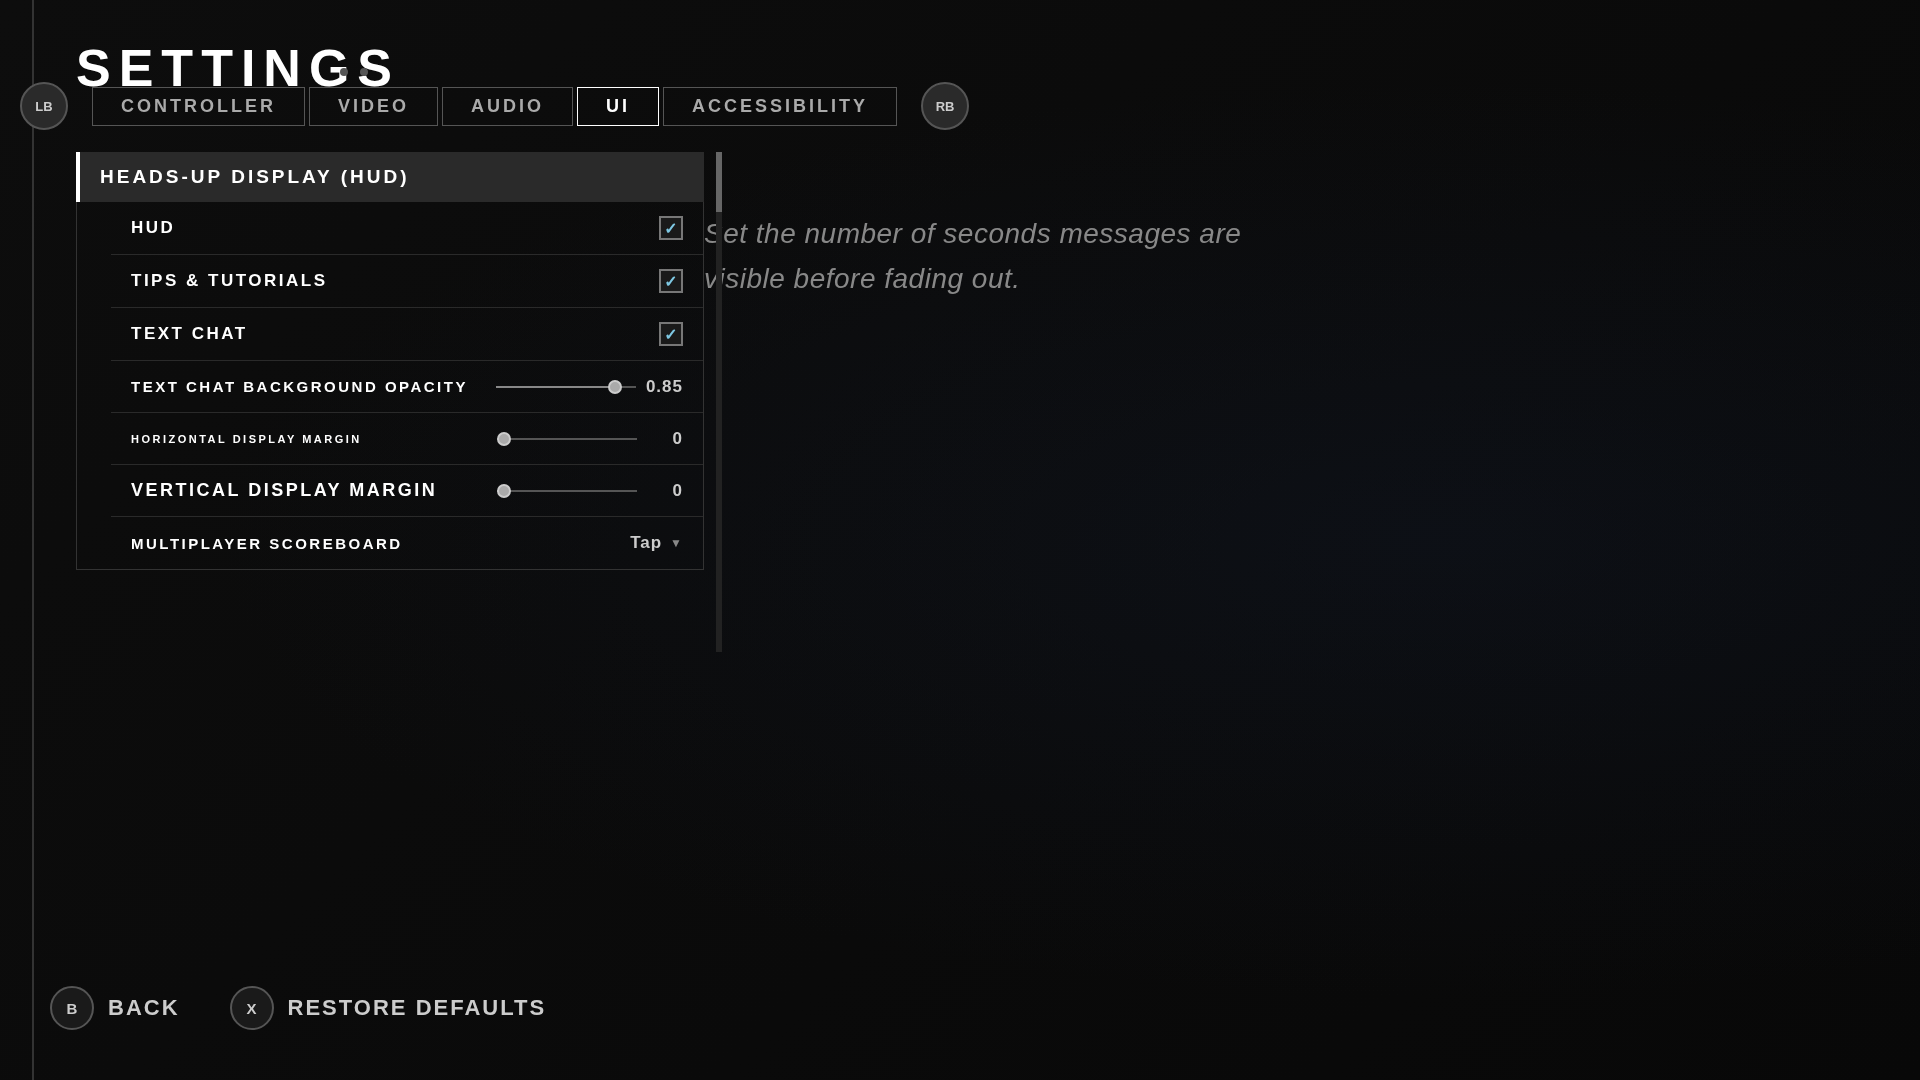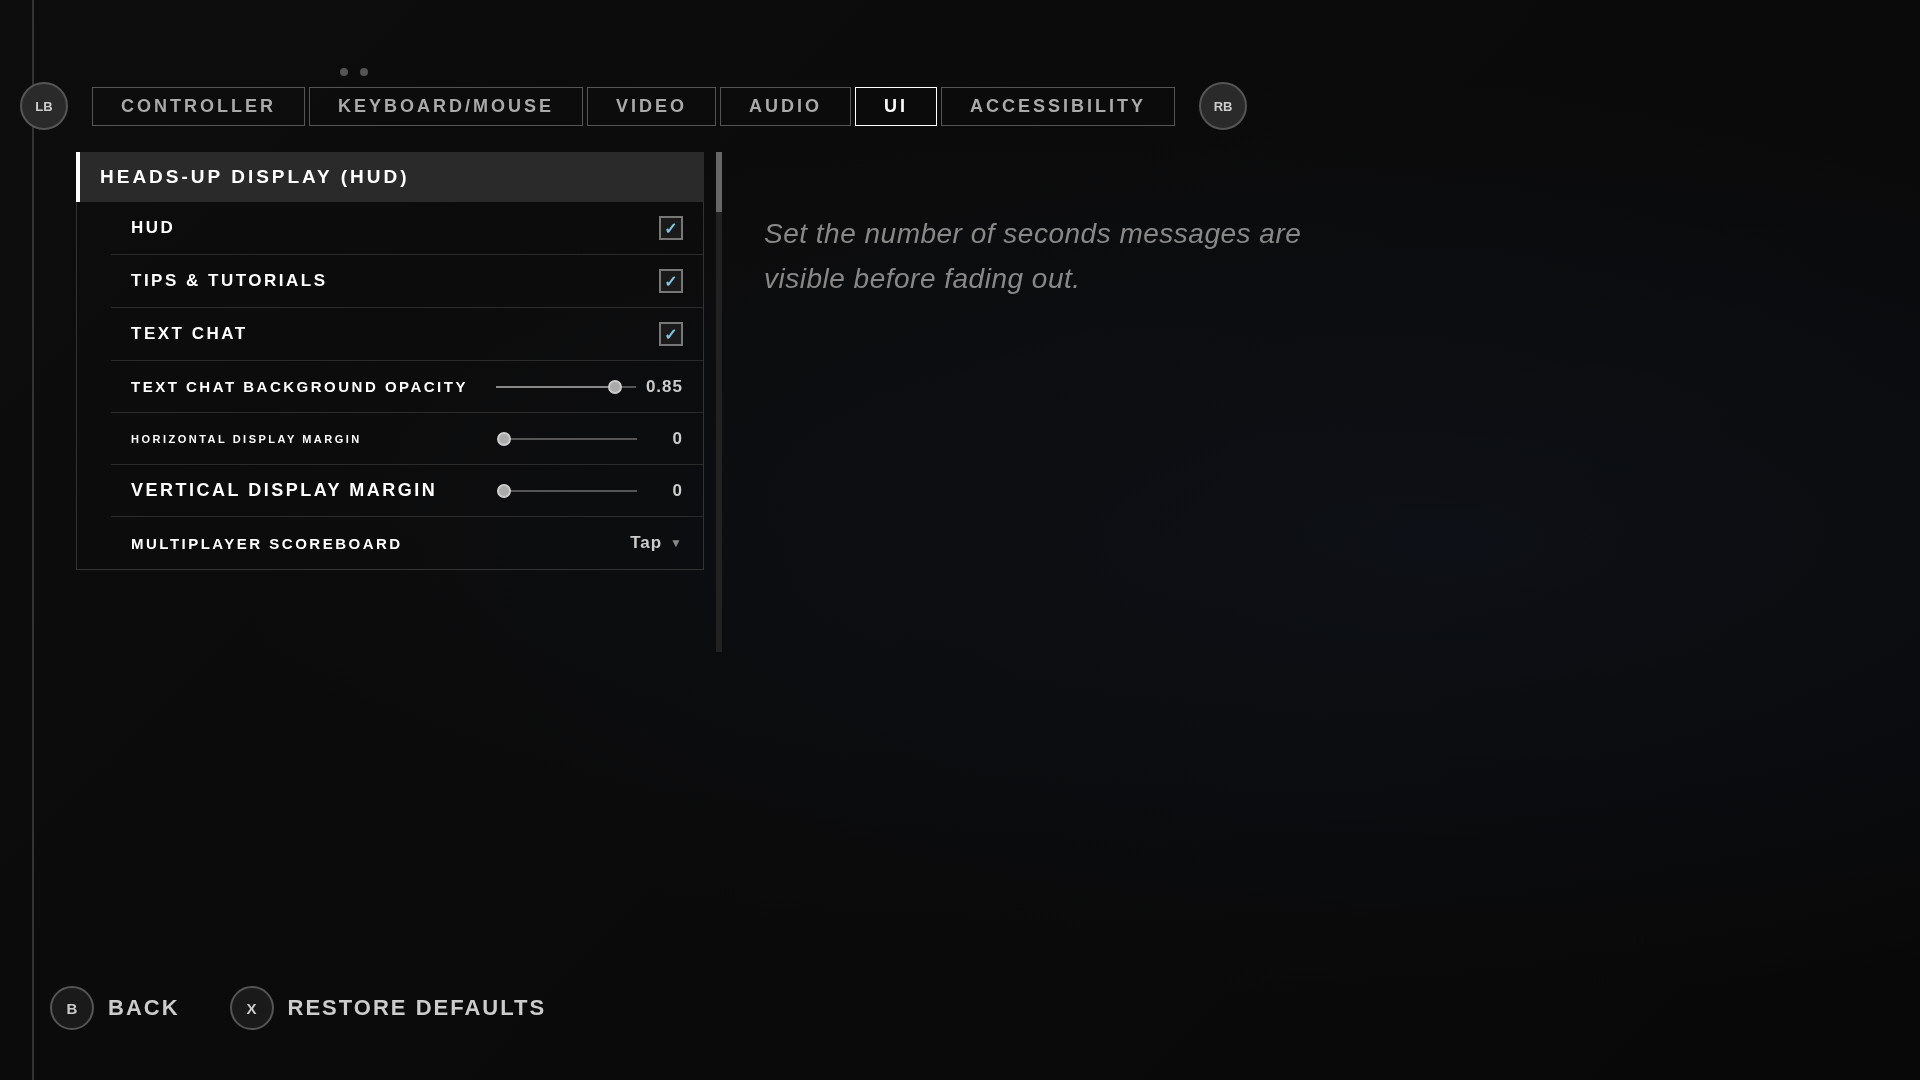--- a/index.html
+++ b/index.html
@@ -108,21 +108,20 @@
       color: #ffffff;
       background: transparent;
     }
 
     
     .content-area {
       position: absolute;
       left: 76px;
       top: 152px;
       display: flex;
-      gap: 60px;
     }
 
     
     .settings-list {
       width: 628px;
     }
 
     .section-header {
       background: #2a2a2a;
       padding: 14px 20px;
@@ -329,32 +328,32 @@
       pointer-events: none;
     }
   </style>
 </head>
 <body>
 
 <div class="page">
   <div class="bg-overlay"></div>
   <div class="left-border"></div>
 
+  <div class="settings-title">SETTINGS</div>
 
   <div class="nav-dots">
     <div class="nav-dot"></div>
     <div class="nav-dot"></div>
   </div>
 
   <div class="tabs-container">
     <div class="lb-button">LB</div>
 
     <div class="tabs">
       <div class="tab">CONTROLLER</div>
-      <div class="tab">KEYBOARD/MOUSE</div>
       <div class="tab">VIDEO</div>
       <div class="tab">AUDIO</div>
       <div class="tab active">UI</div>
       <div class="tab">ACCESSIBILITY</div>
     </div>
 
     <div class="rb-button">RB</div>
   </div>
 
   <div class="content-area">

